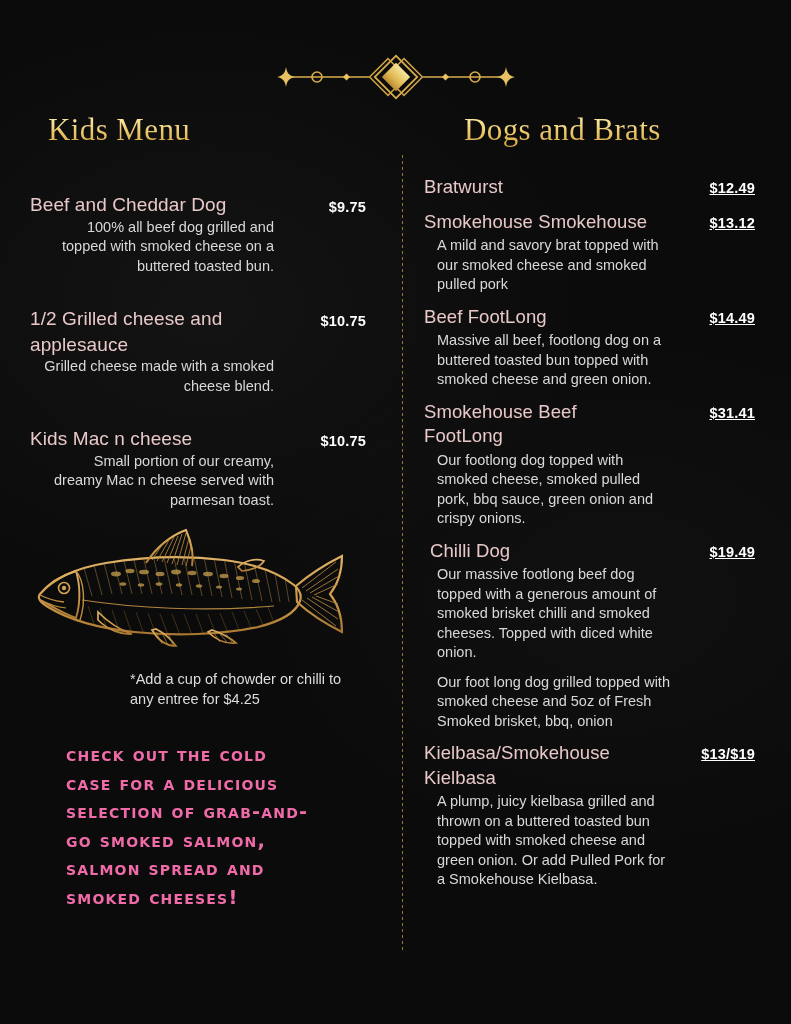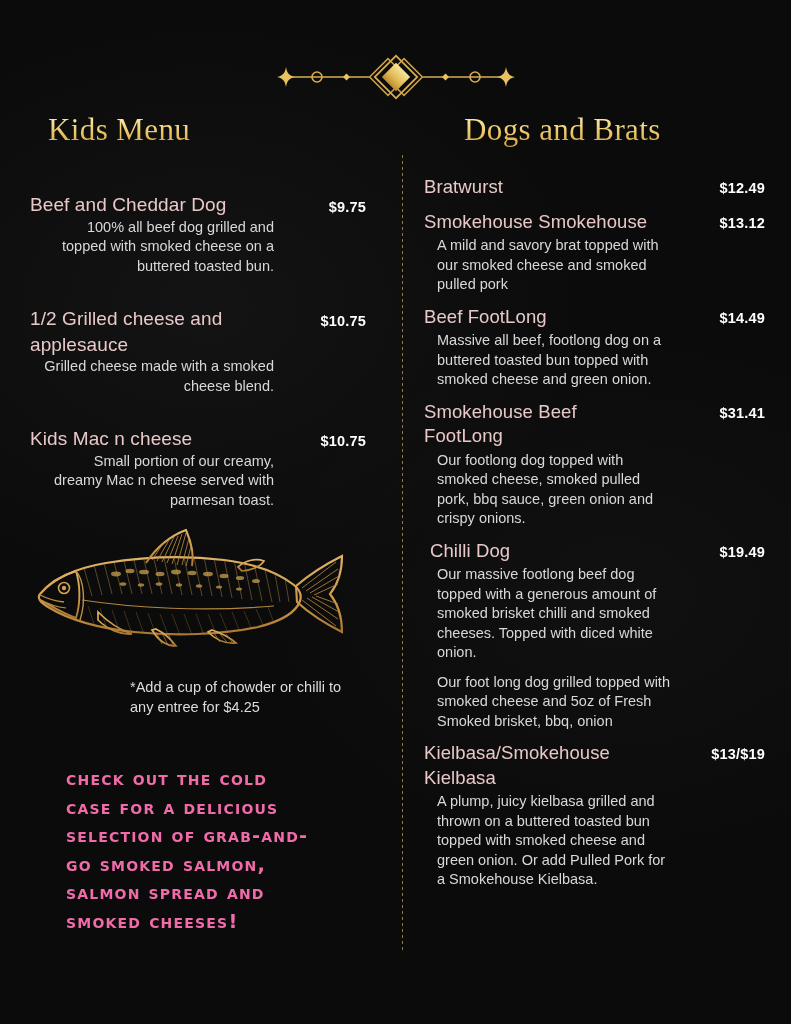--- a/index.html
+++ b/index.html
@@ -105,45 +105,45 @@
 
   
   .col-left .item-name  { font-size: 19px; line-height: 25.5px; max-width: 240px; }
   .col-left .item-desc  { margin-left: 12px; margin-top: 0; max-width: 232px; text-align: right; }
   .col-left .item-price { padding-top: 7px; margin-right: 14px; }
   .col-left .item + .item { margin-top: 30px; }
 
   
   .col-right .item-name  { font-size: 18.5px; line-height: 24.5px; max-width: 235px; }
   .col-right .item-desc  { margin-left: 13px; margin-top: 2px; max-width: 238px; }
-  .col-right .item-price { padding-top: 5px; margin-right: 4px; }
+  .col-right .item-price { padding-top: 5px; margin-right: 14px; text-decoration: underline; }
   .col-right .item + .item { margin-top: 10px; }
 
   .indent-extra .item-name { margin-left: 6px; }
 
   
   .fish-wrap {
     margin-top: 12px;
     margin-left: -6px;
     width: 345px;
   }
   .fish-wrap svg { display: block; width: 345px; height: 125px; }
 
   
   .addon-note {
-    margin-top: 30px;
+    margin-top: 22px;
     margin-left: 100px;
     color: #dcdcdc;
     font-size: 14.5px;
     line-height: 20px;
     max-width: 230px;
   }
 
   .callout {
-    margin-top: 48px;
+    margin-top: 32px;
     margin-left: 36px;
     color: #f06ba8;
     font-size: 19.5px;
     line-height: 28.5px;
     font-weight: 700;
     font-variant: small-caps;
     text-transform: lowercase;
     letter-spacing: 1.2px;
     max-width: 280px;
     font-family: "DejaVu Sans", sans-serif;

